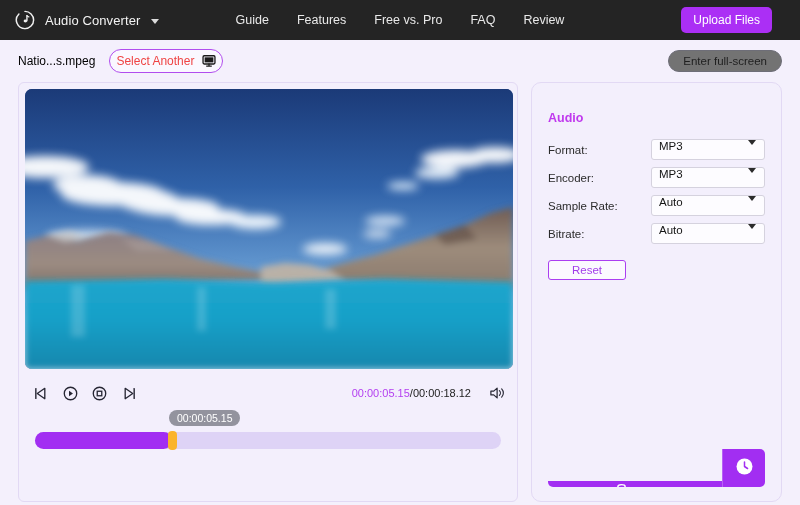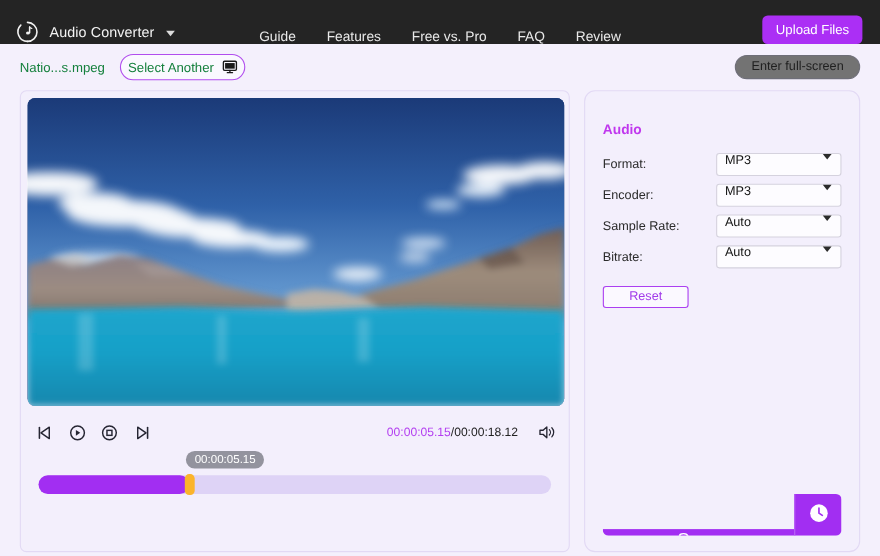--- a/index.html
+++ b/index.html
@@ -8,21 +8,21 @@
     font-family: "Liberation Sans", sans-serif;
     background: #f4f0fc;
     overflow: hidden;
   }
 
   
   .navbar {
     height: 40px;
     background: #242424;
     display: flex;
-    align-items: flex-end;
+    align-items: center;
     padding: 0 14px;
     position: relative;
   }
   .brand { display: flex; align-items: center; gap: 9px; }
   .logo-icon { width: 22px; height: 22px; display: block; }
   .brand-name {
     color: #f3f3f3;
     font-size: 13px;
     letter-spacing: .1px;
   }
@@ -42,54 +42,54 @@
     gap: 28px;
   }
   .nav-link {
     color: #e9e9e9;
     font-size: 12.5px;
     text-decoration: none;
     white-space: nowrap;
   }
   .upload-btn {
     position: absolute;
-    right: 16px;
+    right: 28px;
     background: #ab2ff5;
     color: #fff;
     border: none;
     border-radius: 5px;
     font-size: 12px;
     font-family: inherit;
     padding: 6px 12px;
     cursor: pointer;
   }
 
   
   .subbar {
     height: 42px;
     display: flex;
     align-items: center;
     padding: 0 18px;
     position: relative;
   }
   .file-name {
     font-size: 12px;
-    color: #15803d;
+    color: #000000;
     margin-right: 14px;
   }
   .select-another {
     display: inline-flex;
     align-items: center;
     gap: 8px;
     border: 1.3px solid #b14dee;
     border-radius: 14px;
     background: #faf8ff;
     padding: 4px 6px;
     font-size: 12px;
-    color: #15803d;
+    color: #ef4444;
     cursor: pointer;
     font-family: inherit;
   }
   .monitor-icon { width: 14px; height: 14px; display: block; }
   .fullscreen-btn {
     position: absolute;
     right: 18px;
     border: 1.1px solid #6e6e78;
     border-radius: 13px;
     background: #737373;

